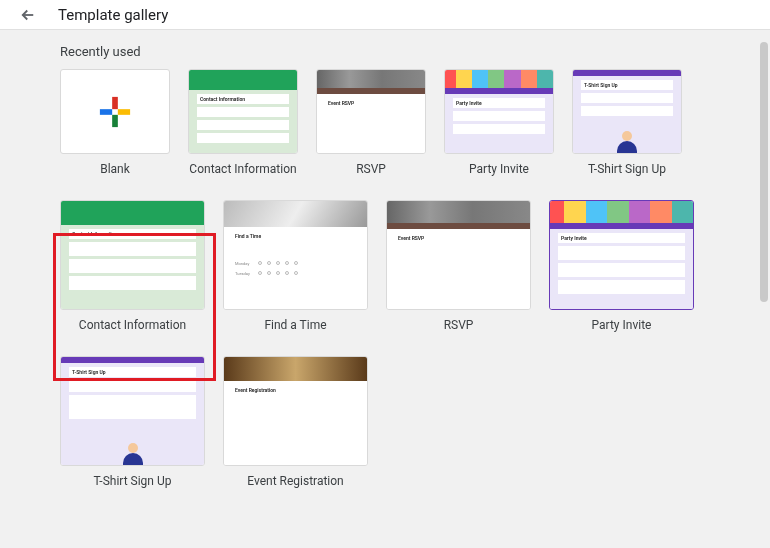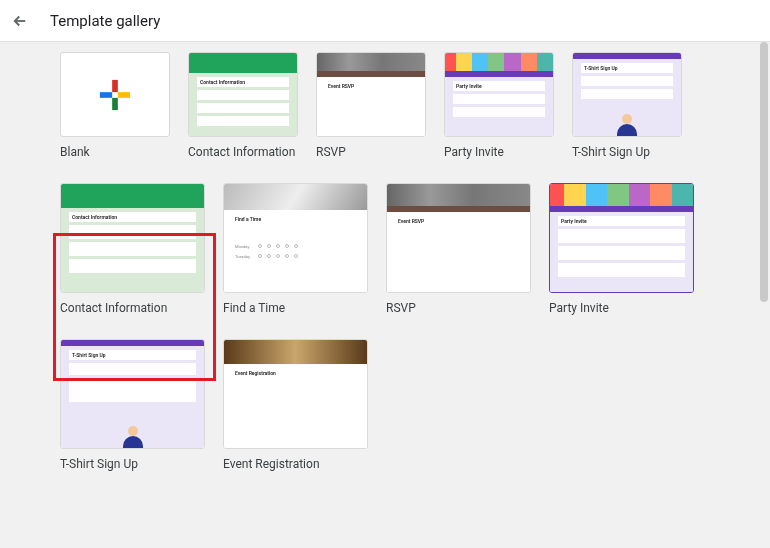--- a/index.html
+++ b/index.html
@@ -8,24 +8,24 @@
     background: #f1f1f1;
     width: 770px;
     height: 548px;
     overflow: hidden;
     font-size: 13px;
     color: #202124;
   }
   .header {
     background: #fff;
     border-bottom: 1px solid #e0e0e0;
-    height: 42px;
+    height: 30px;
     display: flex;
     align-items: center;
-    padding: 0 6px;
+    padding: 0 14px;
     gap: 16px;
   }
   .back-btn {
     width: 28px; height: 28px;
     display: flex; align-items: center; justify-content: center;
     color: #5f6368;
     cursor: pointer;
     border-radius: 50%;
   }
   .header-title { font-size: 15px; color: #202124; }
@@ -65,20 +65,21 @@
     position: absolute;
     border: 3px solid #e01b24;
     pointer-events: none;
     z-index: 10;
   }
   .card-label {
     font-size: 12px;
     color: #3c4043;
     margin-top: 8px;
     white-space: nowrap;
+    text-align: center;
   }
   
   .plus {
     position: absolute; top: 50%; left: 50%;
     transform: translate(-50%, -50%);
     width: 34px; height: 34px;
   }
   
   .fp {
     position: absolute; inset: 0;
@@ -132,20 +133,21 @@
     <svg width="18" height="18" viewBox="0 0 24 24" fill="none" stroke="#5f6368" stroke-width="2.4">
         <path d="M19 12H5"></path>
         <path d="M11 18l-6-6 6-6"></path>
       </svg>
   </div>
   <div class="header-title">Template gallery</div>
 </div>
 
 <div class="content">
 
+  <div class="section-label">Recently used</div>
 
   <div class="row">
 
     <div class="card">
       <div class="thumb">
         <svg class="plus" viewBox="0 0 36 36">
           <rect x="15" y="2" width="6" height="13" fill="#d93025"></rect>
           <rect x="15" y="21" width="6" height="13" fill="#188038"></rect>
           <rect x="2" y="15" width="13" height="6" fill="#1a73e8"></rect>
           <rect x="21" y="15" width="13" height="6" fill="#fbbc04"></rect>

